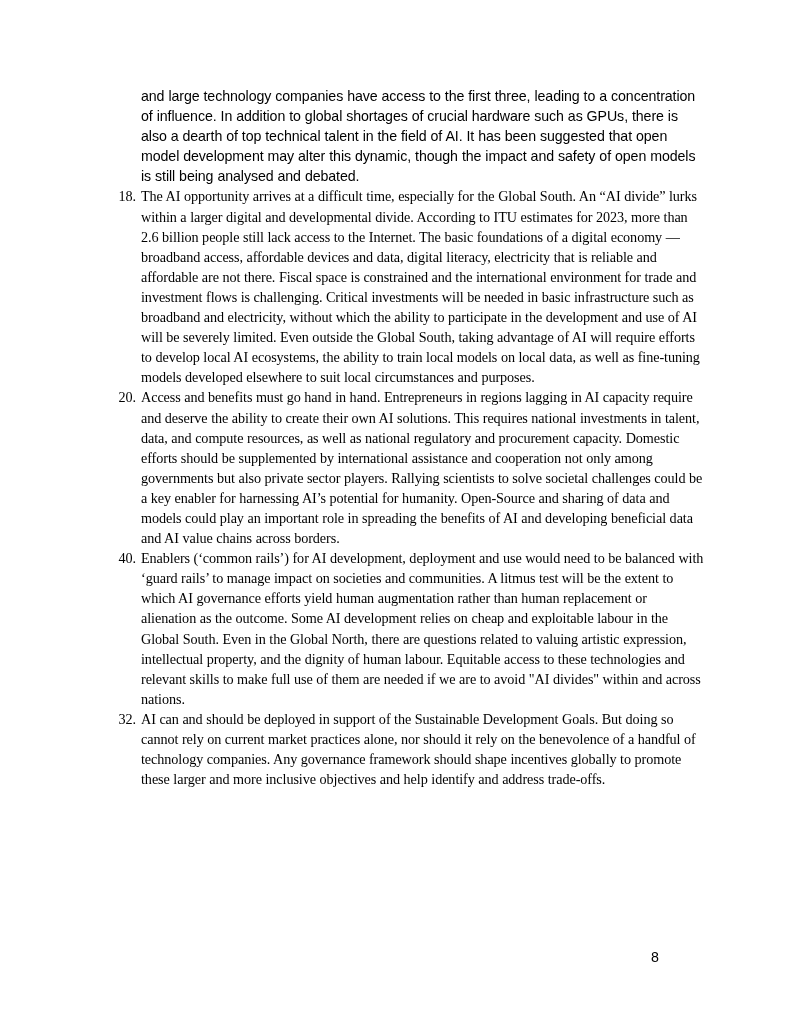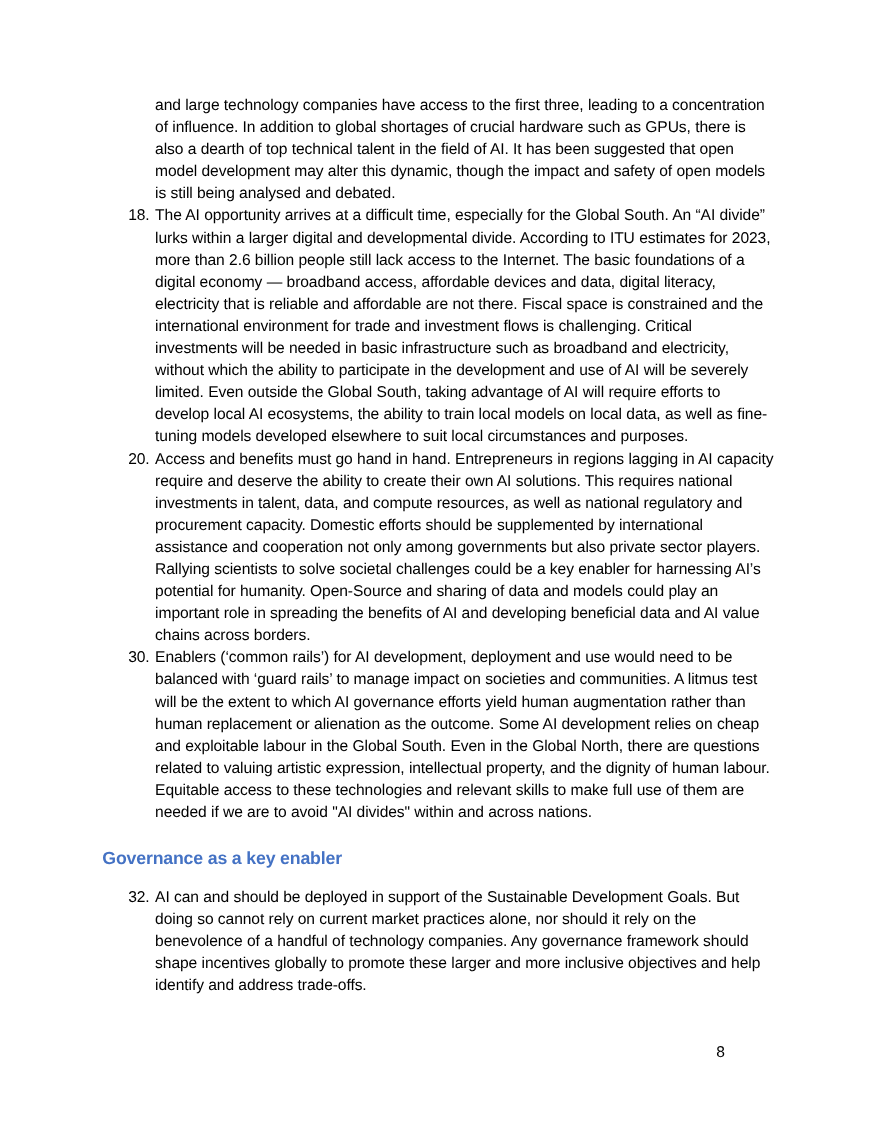--- a/index.html
+++ b/index.html
@@ -42,20 +42,21 @@
     text-align: left;
     letter-spacing: -0.08px;
     word-spacing: 0.1px;
   }
 
   
   .numlist {
     list-style: none;
     margin: 0;
     padding: 0;
+    font-family: Liberation Serif, serif;
   }
 
   .numlist-item {
     position: relative;
     padding-left: 48px;
     font-size: 14.2px;
     line-height: 20.1px;
     text-align: left;
     letter-spacing: -0.08px;
     word-spacing: 0.1px;
@@ -119,29 +120,26 @@
         <span class="marker">18.</span>
         <span class="body">The AI opportunity arrives at a difficult time, especially for the Global South. An “AI divide” lurks within a larger digital and developmental divide. According to ITU estimates for 2023, more than 2.6 billion people still lack access to the Internet. The basic foundations of a digital economy — broadband access, affordable devices and data, digital literacy, electricity that is reliable and affordable are not there. Fiscal space is constrained and the international environment for trade and investment flows is challenging. Critical investments will be needed in basic infrastructure such as broadband and electricity, without which the ability to participate in the development and use of AI will be severely limited. Even outside the Global South, taking advantage of AI will require efforts to develop local AI ecosystems, the ability to train local models on local data, as well as fine-tuning models developed elsewhere to suit local circumstances and purposes.</span>
       </li>
 
       <li class="numlist-item">
         <span class="marker">20.</span>
         <span class="body">Access and benefits must go hand in hand. Entrepreneurs in regions lagging in AI capacity require and deserve the ability to create their own AI solutions. This requires national investments in talent, data, and compute resources, as well as national regulatory and procurement capacity. Domestic efforts should be supplemented by international assistance and cooperation not only among governments but also private sector players. Rallying scientists to solve societal challenges could be a key enabler for harnessing AI’s potential for humanity. Open-Source and sharing of data and models could play an important role in spreading the benefits of AI and developing beneficial data and AI value chains across borders.</span>
       </li>
 
       <li class="numlist-item">
-        <span class="marker">30.</span>
+        <span class="marker">40.</span>
         <span class="body">Enablers (‘common rails’) for AI development, deployment and use would need to be balanced with ‘guard rails’ to manage impact on societies and communities. A litmus test will be the extent to which AI governance efforts yield human augmentation rather than human replacement or alienation as the outcome. Some AI development relies on cheap and exploitable labour in the Global South. Even in the Global North, there are questions related to valuing artistic expression, intellectual property, and the dignity of human labour. Equitable access to these technologies and relevant skills to make full use of them are needed if we are to avoid "AI divides" within and across nations.</span>
       </li>
 
     </ol>
 
-    <div class="heading-block">
-      <h2 class="section-heading">Governance as a key enabler</h2>
-    </div>
 
     <ol class="numlist">
       <li class="numlist-item">
         <span class="marker">32.</span>
         <span class="body">AI can and should be deployed in support of the Sustainable Development Goals. But doing so cannot rely on current market practices alone, nor should it rely on the benevolence of a handful of technology companies. Any governance framework should shape incentives globally to promote these larger and more inclusive objectives and help identify and address trade-offs.</span>
       </li>
     </ol>
 
   </div>
 

